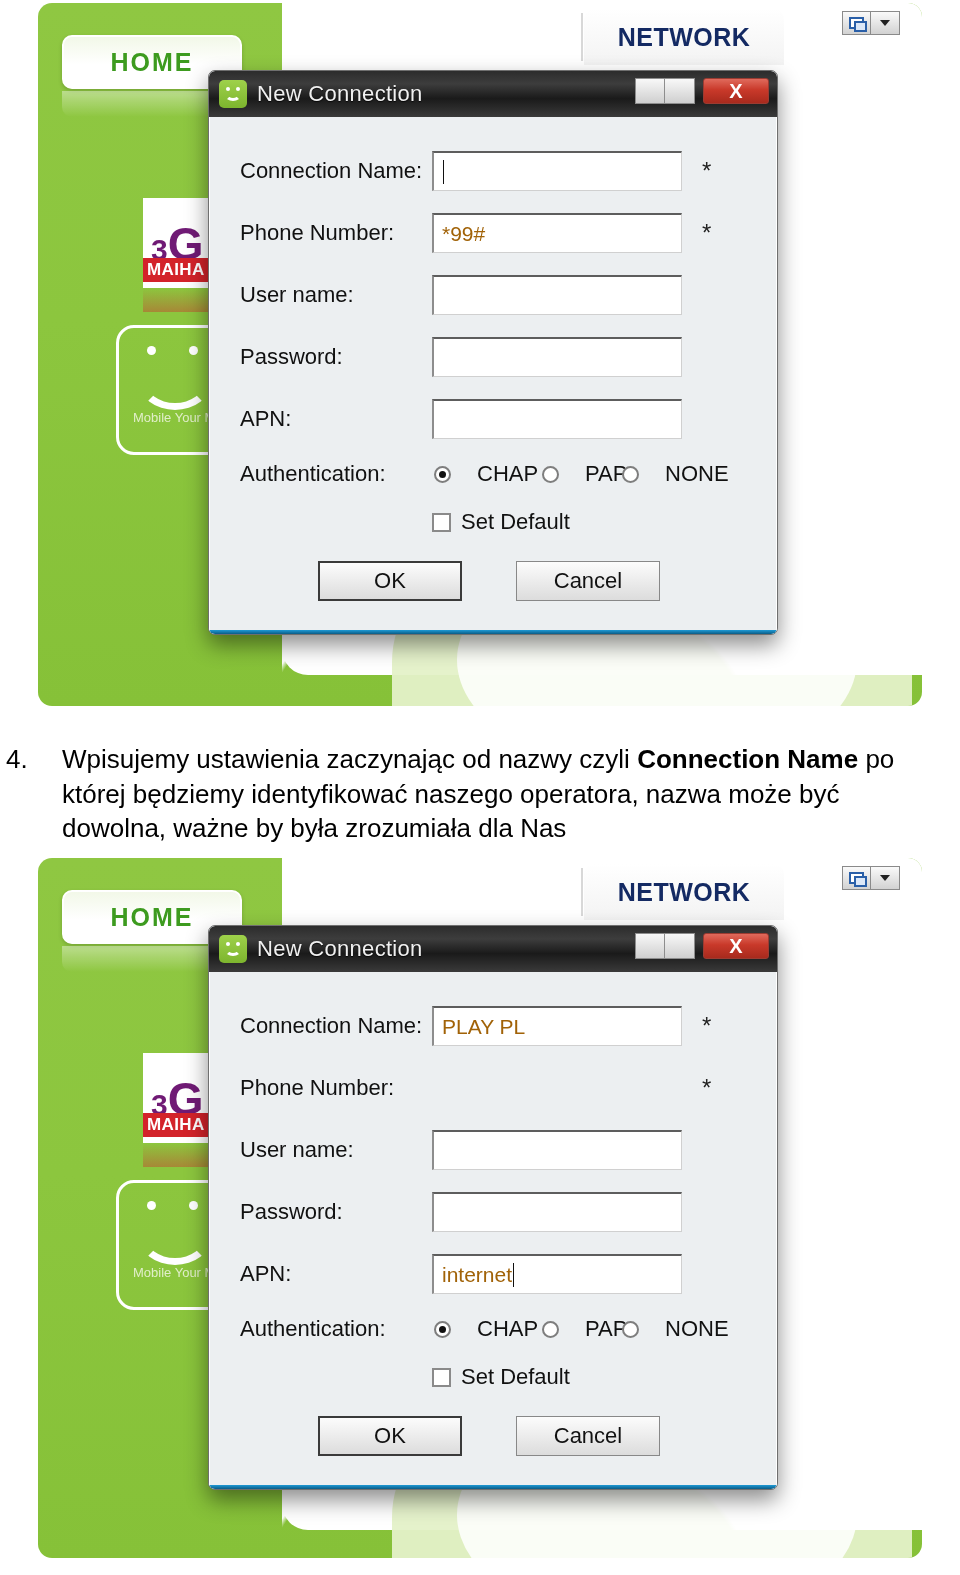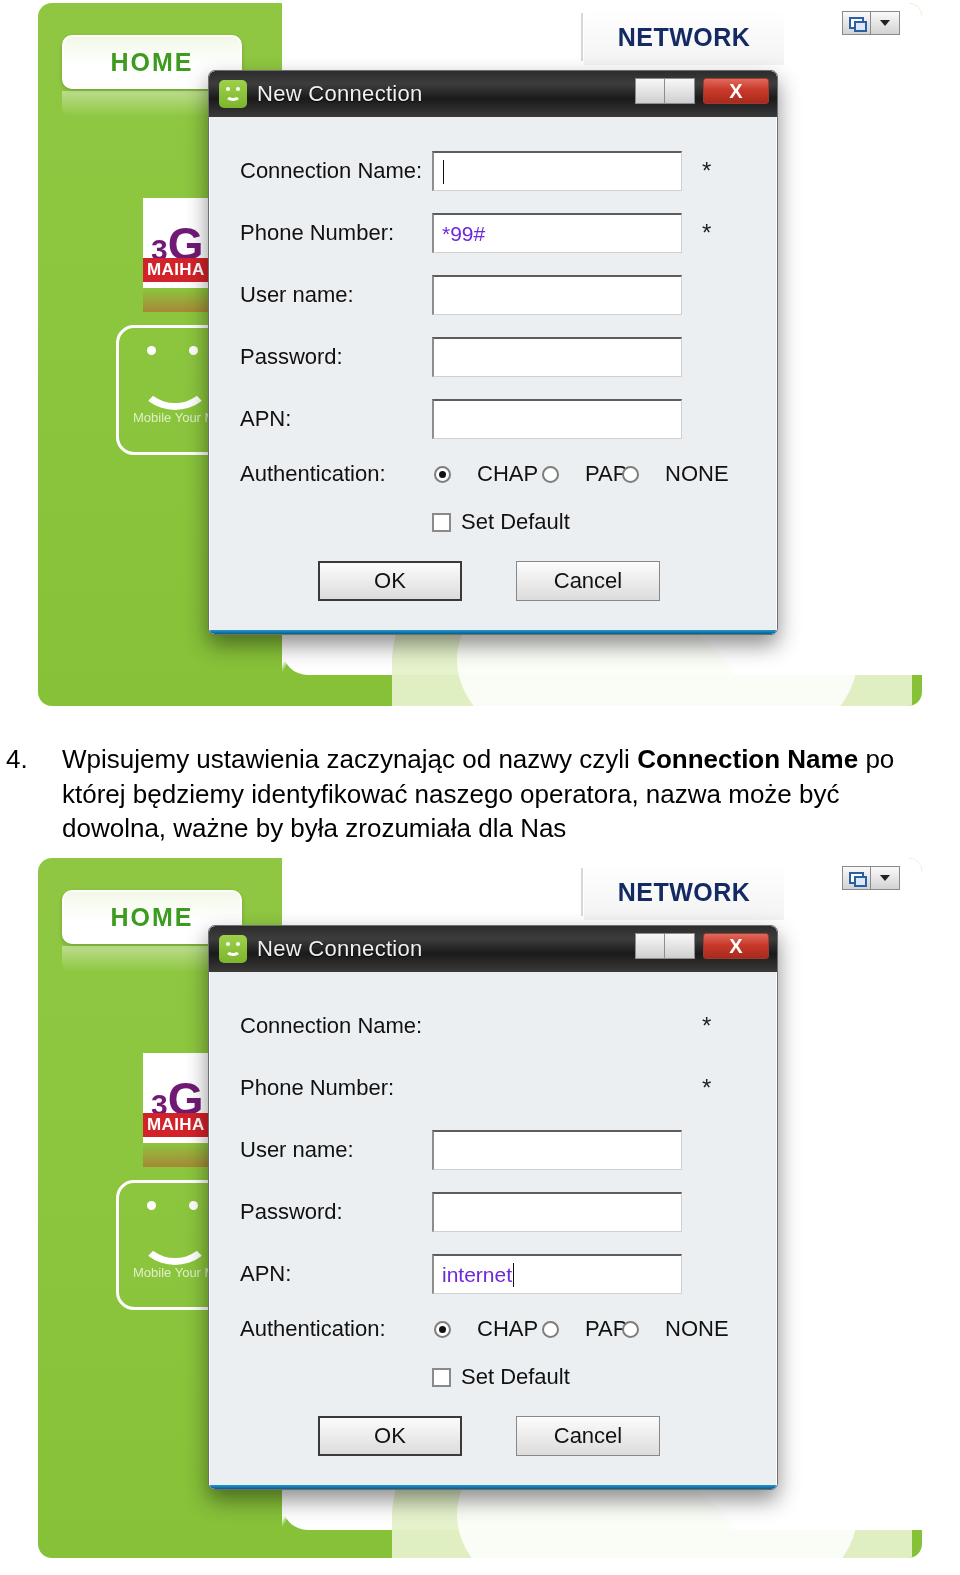--- a/index.html
+++ b/index.html
@@ -252,21 +252,21 @@
   .dlg-body{ position:relative; padding:16px; height:519px; background:#eceff1;
              border:1px solid #ffffff; border-top:none; }
 
   .row{ position:absolute; left:0; width:100%; height:52px; display:flex; align-items:center; }
   .row .lab{ position:absolute; left:30px; font-size:22px; color:#111; white-space:nowrap; }
   .row .inp{
     position:absolute; left:222px; width:250px; height:40px; background:#fff;
     border-top:2px solid #5d5d5d; border-left:2px solid #8d8d8d;
     border-right:1px solid #d0d0d0; border-bottom:1px solid #d0d0d0;
     display:flex; align-items:center; padding-left:8px;
-    font-size:21px; color:#6d28d9;
+    font-size:21px; color:#a16207;
   }
   .row .star{ position:absolute; left:492px; font-size:24px; color:#222; }
   .caret-bar{
     display:inline-block; width:1px; height:24px; background:#111; margin-left:1px;
     vertical-align:middle;
   }
 
   .auth-row{ position:absolute; left:0; width:100%; height:40px; }
   .auth-row .lab{ position:absolute; left:30px; top:4px; font-size:22px; color:#111; }
   .opt{ position:absolute; display:flex; align-items:center; gap:26px; top:4px; }
@@ -523,20 +523,21 @@
           <div class="tb">
               <span class="caret"></span>
             </div>
           <div class="tb close">X</div>
         </div>
       </div>
 
       <div class="dlg-body">
         <div class="row" style="top:28px">
           <span class="lab">Connection Name:</span>
+          <span class="inp">PLAY PL</span>
           <span class="star">*</span>
         </div>
         <div class="row" style="top:90px">
           <span class="lab">Phone Number:</span>
           <span class="star">*</span>
         </div>
         <div class="row" style="top:152px">
           <span class="lab">User name:</span>
           <span class="inp"></span>
         </div>

